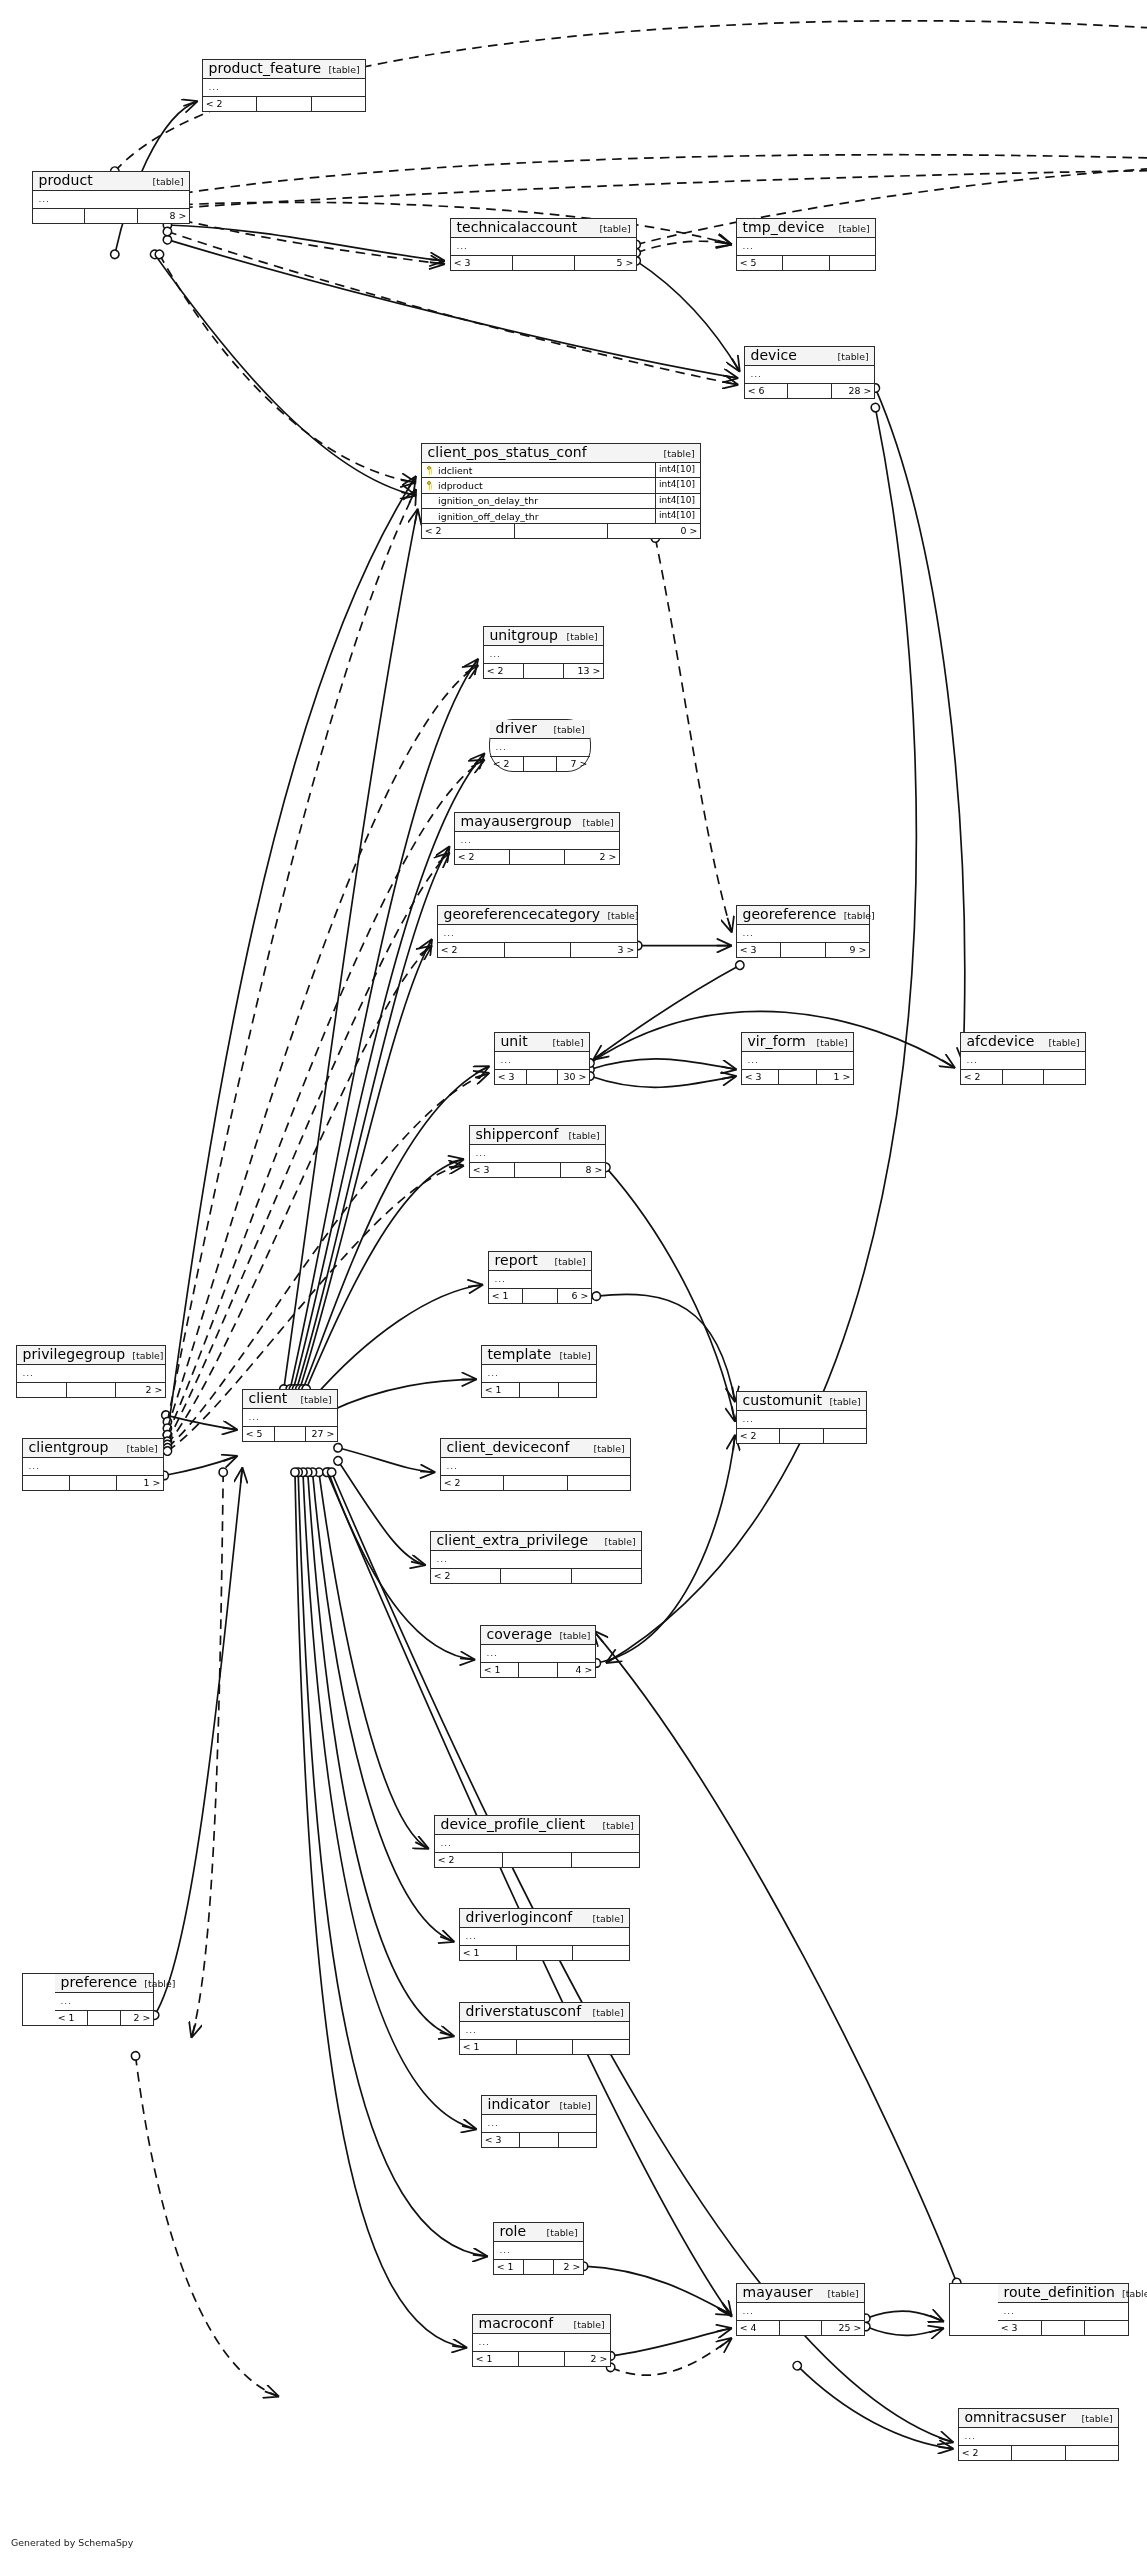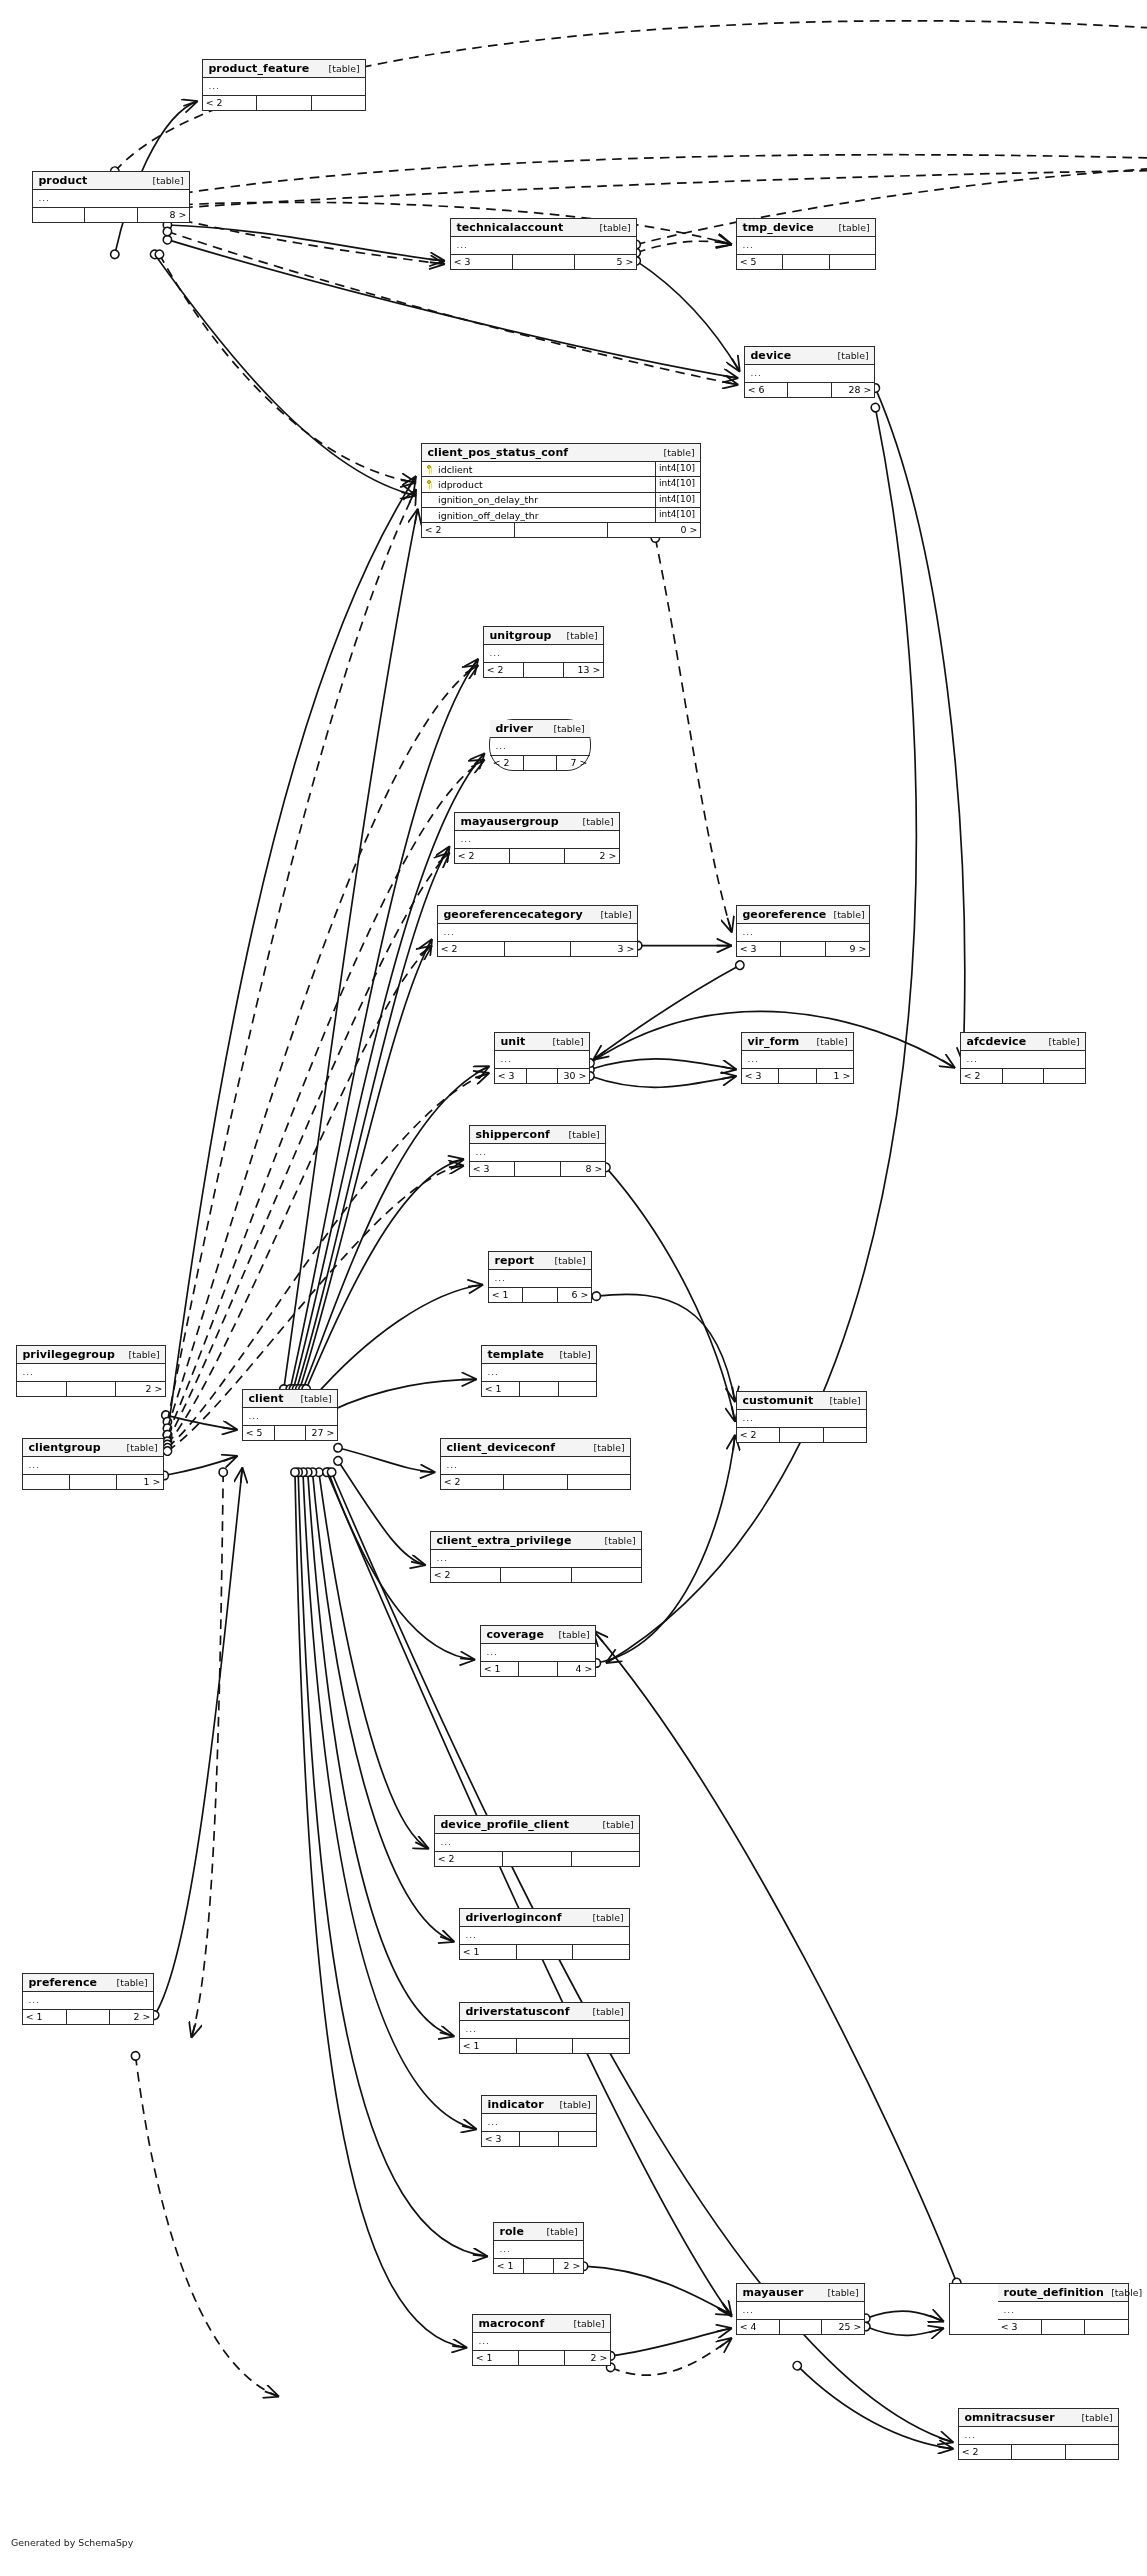--- a/index.html
+++ b/index.html
@@ -22,21 +22,21 @@
     background:#f4f4f4;
     border-bottom:1.3px solid #2b2b2b;
     padding:2.7px 5.4px 2.7px 5.4px;
     white-space:nowrap;
     display:flex;
     align-items:baseline;
     justify-content:space-between;
     gap:7.2px;
     line-height:11.6px;
   }
-  .node .hdr .tname{font-weight:bold;font-size:11px;letter-spacing:0.1px;}
+  .node .hdr .tname{font-weight:normal;font-size:14px;letter-spacing:0.1px;}
   .node .hdr .tkind{font-weight:normal;font-size:9.4px;color:#111;}
   .node .body{
     padding:1.8px 5.4px;
     min-height:13.4px;
     line-height:12.5px;
     color:#333;
     border-bottom:1.3px solid #2b2b2b;
     letter-spacing:0.9px;
     font-size:9px;
   }
@@ -549,21 +549,21 @@
           <span class="tname">driverloginconf</span>
           <span class="tkind">[table]</span>
         </div>
         <div class="body">...</div>
         <div class="foot">
           <span class="cell l">&lt; 1</span>
           <span class="cell l"></span>
           <span class="cell r"></span>
         </div>
       </div>
-      <div class="node" style="left: 22px; top: 1973px; width: 132px;">
+      <div class="node" style="left: 22px; top: 1973px; width: 132px; padding-left: 32px;">
         <div class="hdr">
           <span class="tname">preference</span>
           <span class="tkind">[table]</span>
         </div>
         <div class="body">...</div>
         <div class="foot">
           <span class="cell l">&lt; 1</span>
           <span class="cell l"></span>
           <span class="cell r">2 &gt;</span>
         </div>

